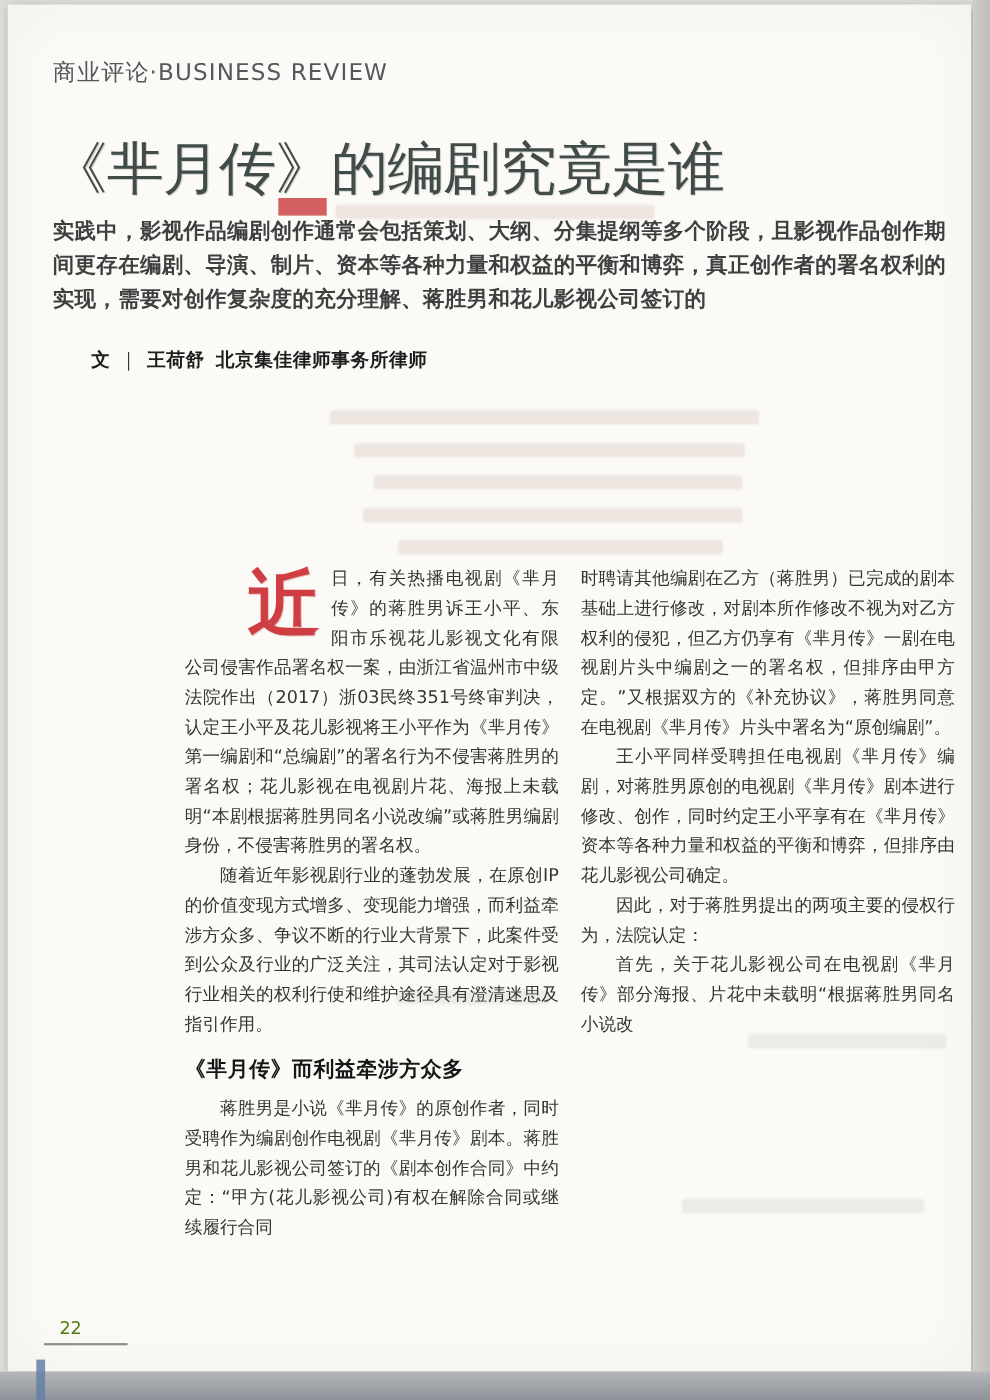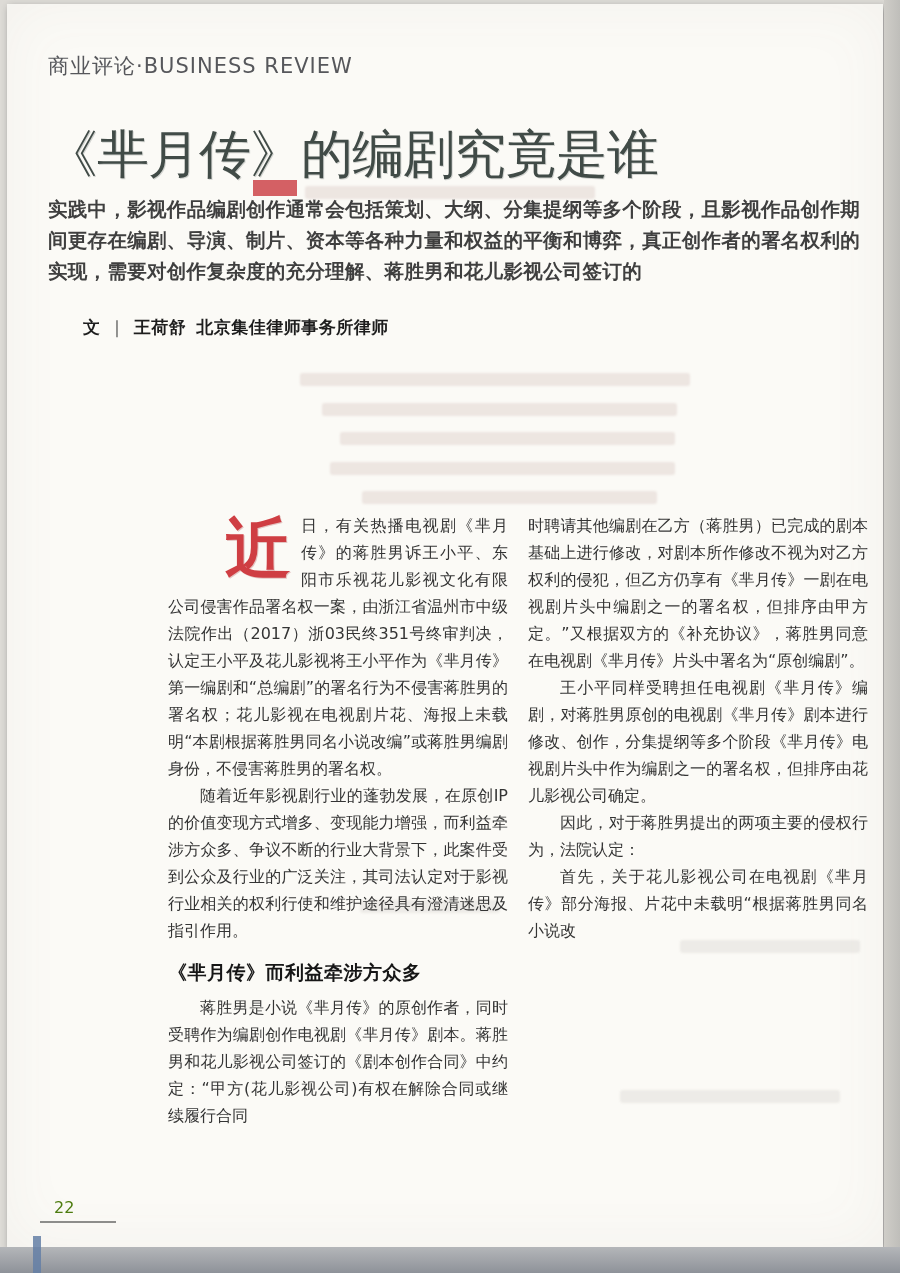--- a/index.html
+++ b/index.html
@@ -115,20 +115,20 @@
 
   <div class="col col-left">
     <p class="noindent"><span class="dropcap">近</span><span>日，有关热播电视剧《芈月传》的蒋胜男诉王小平、东阳市乐视花儿影视文化有限公司侵害作品署名权一案，由浙江省温州市中级法院作出（2017）浙03民终351号终审判决，认定王小平及花儿影视将王小平作为《芈月传》第一编剧和“总编剧”的署名行为不侵害蒋胜男的署名权；花儿影视在电视剧片花、海报上未载明“本剧根据蒋胜男同名小说改编”或蒋胜男编剧身份，不侵害蒋胜男的署名权。</span></p>
     <p>随着近年影视剧行业的蓬勃发展，在原创IP的价值变现方式增多、变现能力增强，而利益牵涉方众多、争议不断的行业大背景下，此案件受到公众及行业的广泛关注，其司法认定对于影视行业相关的权利行使和维护途径具有澄清迷思及指引作用。</p>
     <h2>《芈月传》而利益牵涉方众多</h2>
     <p>蒋胜男是小说《芈月传》的原创作者，同时受聘作为编剧创作电视剧《芈月传》剧本。蒋胜男和花儿影视公司签订的《剧本创作合同》中约定：“甲方(花儿影视公司)有权在解除合同或继续履行合同</p>
   </div>
 
   <div class="col col-right">
     <p class="noindent">时聘请其他编剧在乙方（蒋胜男）已完成的剧本基础上进行修改，对剧本所作修改不视为对乙方权利的侵犯，但乙方仍享有《芈月传》一剧在电视剧片头中编剧之一的署名权，但排序由甲方定。”又根据双方的《补充协议》，蒋胜男同意在电视剧《芈月传》片头中署名为“原创编剧”。</p>
-    <p>王小平同样受聘担任电视剧《芈月传》编剧，对蒋胜男原创的电视剧《芈月传》剧本进行修改、创作，分集提纲等多个阶段《芈月传》电视剧片头中作为编剧之一的署名权，但排序由花儿影视公司确定。</p>
+    <p>王小平同样受聘担任电视剧《芈月传》编剧，对蒋胜男原创的电视剧《芈月传》剧本进行修改、创作，同时约定王小平享有在《芈月传》资本等各种力量和权益的平衡和博弈，但排序由花儿影视公司确定。</p>
     <p>因此，对于蒋胜男提出的两项主要的侵权行为，法院认定：</p>
     <p>首先，关于花儿影视公司在电视剧《芈月传》部分海报、片花中未载明“根据蒋胜男同名小说改</p>
   </div>
 
   <div class="pageno">22</div>
   <div class="pageno-rule"></div>
 </div>
 
 </body></html>

